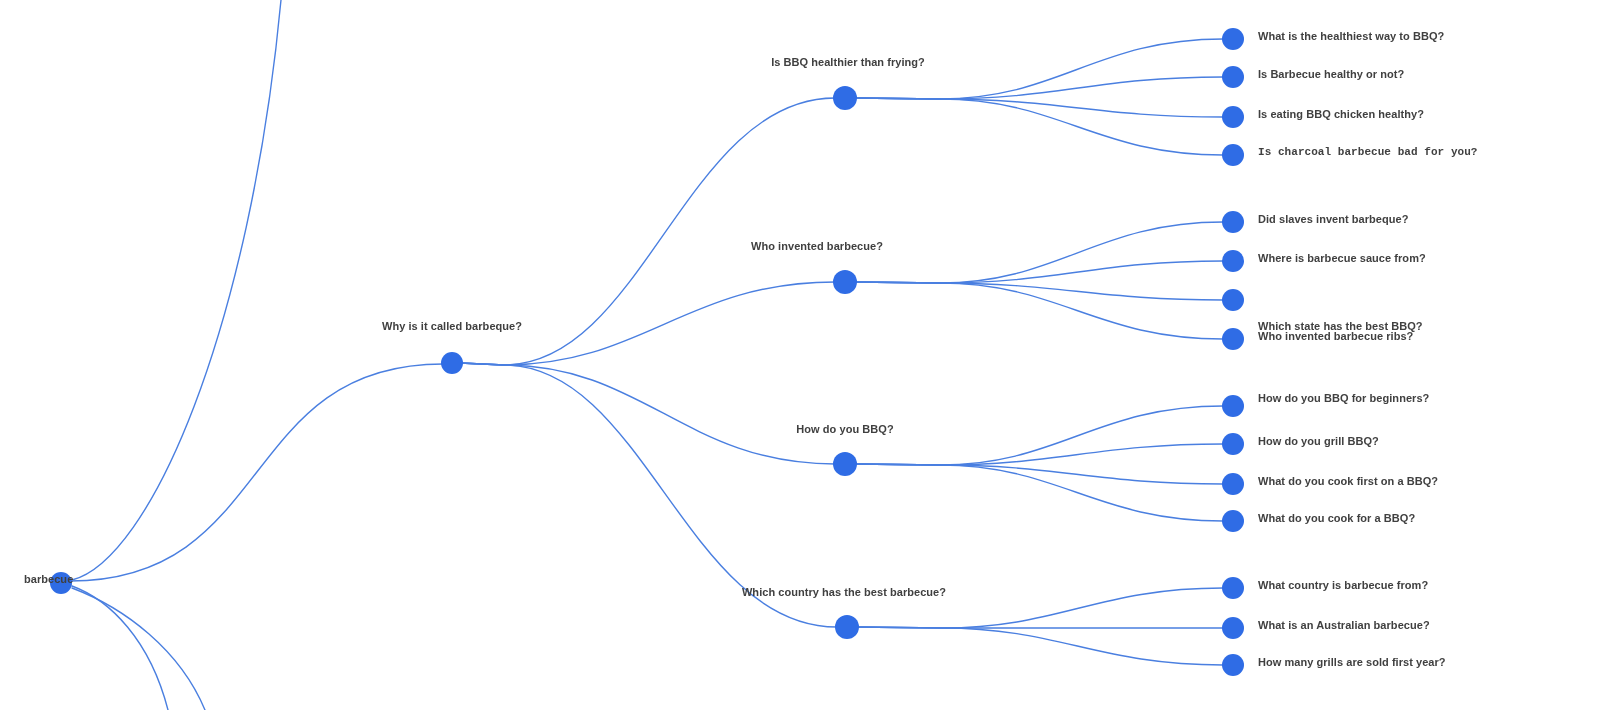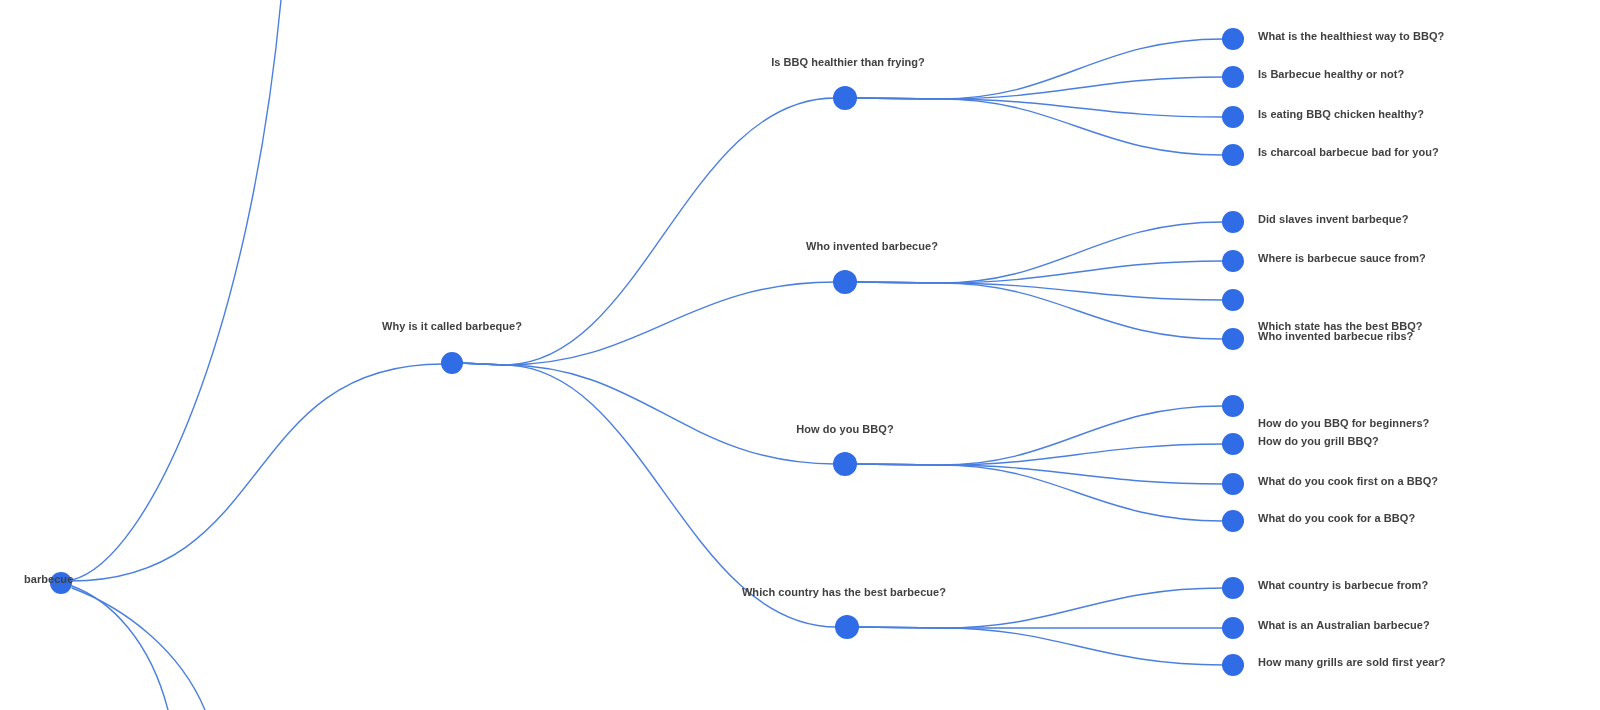--- a/index.html
+++ b/index.html
@@ -85,43 +85,43 @@
   </svg>
 
   <div id="nodes-layer">
       <div class="node-dot" style="left: 50px; top: 572px; width: 22px; height: 22px;"></div>
       <div class="node-label label-left" style="left: 24px; top: 542px; margin-top: 32px;">barbecue</div>
       <div class="node-dot" style="left: 441px; top: 352px; width: 22px; height: 22px;"></div>
       <div class="node-label label-center" style="left: 452px; top: 321px;">Why is it called barbeque?</div>
       <div class="node-dot" style="left: 833px; top: 86px; width: 24px; height: 24px;"></div>
       <div class="node-label label-center" style="left: 848px; top: 57px;">Is BBQ healthier than frying?</div>
       <div class="node-dot" style="left: 833px; top: 270px; width: 24px; height: 24px;"></div>
-      <div class="node-label label-center" style="left: 872px; top: 241px;">Who invented barbecue?</div>
+      <div class="node-label label-center" style="left: 817px; top: 241px;">Who invented barbecue?</div>
       <div class="node-dot" style="left: 833px; top: 452px; width: 24px; height: 24px;"></div>
       <div class="node-label label-center" style="left: 845px; top: 424px;">How do you BBQ?</div>
       <div class="node-dot" style="left: 835px; top: 615px; width: 24px; height: 24px;"></div>
       <div class="node-label label-center" style="left: 844px; top: 587px;">Which country has the best barbecue?</div>
       <div class="node-dot" style="left: 1222px; top: 28px; width: 22px; height: 22px;"></div>
       <div class="node-label label-left" style="left: 1258px; top: 31px;">What is the healthiest way to BBQ?</div>
       <div class="node-dot" style="left: 1222px; top: 66px; width: 22px; height: 22px;"></div>
       <div class="node-label label-left" style="left: 1258px; top: 69px;">Is Barbecue healthy or not?</div>
       <div class="node-dot" style="left: 1222px; top: 106px; width: 22px; height: 22px;"></div>
       <div class="node-label label-left" style="left: 1258px; top: 109px;">Is eating BBQ chicken healthy?</div>
       <div class="node-dot" style="left: 1222px; top: 144px; width: 22px; height: 22px;"></div>
-      <div class="node-label label-left" style="left: 1258px; top: 147px;">Is charcoal barbecue bad for you?</div>
+      <div class="node-label label-left" style="left: 1258px; top: 147px; font-family: Liberation Mono, monospace;">Is charcoal barbecue bad for you?</div>
       <div class="node-dot" style="left: 1222px; top: 211px; width: 22px; height: 22px;"></div>
       <div class="node-label label-left" style="left: 1258px; top: 214px;">Did slaves invent barbeque?</div>
       <div class="node-dot" style="left: 1222px; top: 250px; width: 22px; height: 22px;"></div>
       <div class="node-label label-left" style="left: 1258px; top: 253px;">Where is barbecue sauce from?</div>
       <div class="node-dot" style="left: 1222px; top: 289px; width: 22px; height: 22px;"></div>
       <div class="node-label label-left" style="left: 1258px; top: 292px; margin-top: 29px;">Which state has the best BBQ?</div>
       <div class="node-dot" style="left: 1222px; top: 328px; width: 22px; height: 22px;"></div>
       <div class="node-label label-left" style="left: 1258px; top: 331px;">Who invented barbecue ribs?</div>
       <div class="node-dot" style="left: 1222px; top: 395px; width: 22px; height: 22px;"></div>
-      <div class="node-label label-left" style="left: 1258px; top: 418px;">How do you BBQ for beginners?</div>
+      <div class="node-label label-left" style="left: 1258px; top: 393px;">How do you BBQ for beginners?</div>
       <div class="node-dot" style="left: 1222px; top: 433px; width: 22px; height: 22px;"></div>
       <div class="node-label label-left" style="left: 1258px; top: 436px;">How do you grill BBQ?</div>
       <div class="node-dot" style="left: 1222px; top: 473px; width: 22px; height: 22px;"></div>
       <div class="node-label label-left" style="left: 1258px; top: 476px;">What do you cook first on a BBQ?</div>
       <div class="node-dot" style="left: 1222px; top: 510px; width: 22px; height: 22px;"></div>
       <div class="node-label label-left" style="left: 1258px; top: 513px;">What do you cook for a BBQ?</div>
       <div class="node-dot" style="left: 1222px; top: 577px; width: 22px; height: 22px;"></div>
       <div class="node-label label-left" style="left: 1258px; top: 580px;">What country is barbecue from?</div>
       <div class="node-dot" style="left: 1222px; top: 617px; width: 22px; height: 22px;"></div>
       <div class="node-label label-left" style="left: 1258px; top: 620px;">What is an Australian barbecue?</div>

